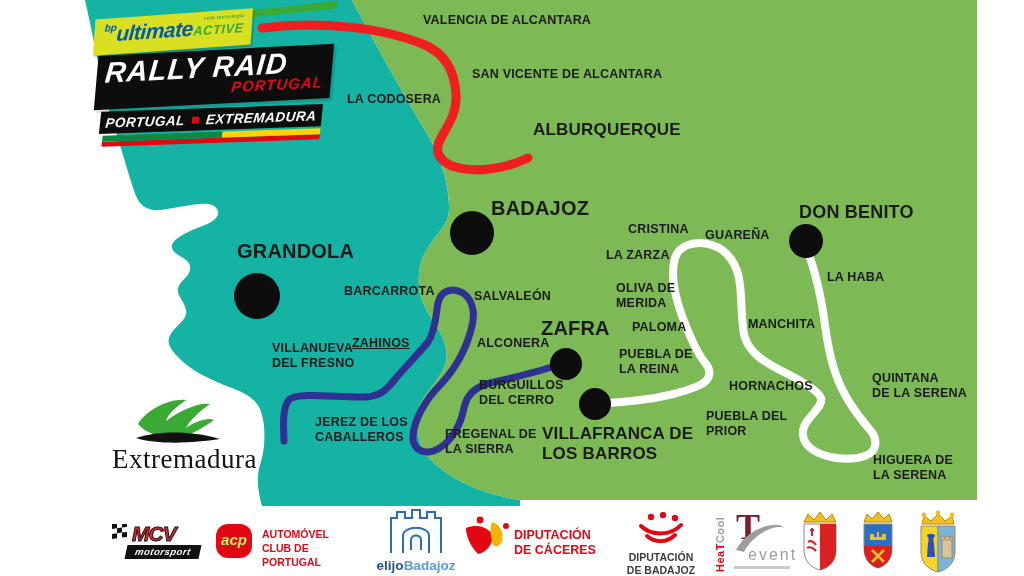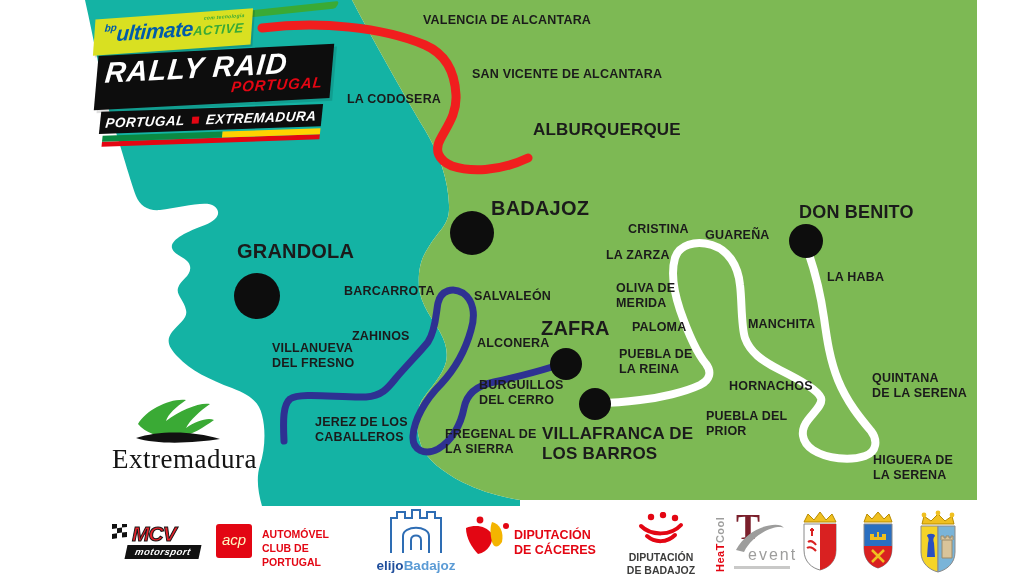--- a/index.html
+++ b/index.html
@@ -81,22 +81,22 @@
     color:#e8222a;-webkit-text-stroke:1px #151515;letter-spacing:-1px;
   }
   .mcv-bar{
     position:absolute;left:8px;top:23px;width:74px;height:14px;background:#111;
     transform:skewX(-12deg);color:#fff;font-size:9.5px;font-style:italic;font-weight:bold;
     text-align:center;line-height:14px;letter-spacing:.5px;
   }
   
   .acp{left:216px;top:18px;width:150px;height:38px;}
   .acp-badge{
-    position:absolute;left:0;top:0;width:36px;height:34px;background:#e30613;border-radius:3px;
-    color:#fef9c3;font-weight:normal;font-size:15px;text-align:center;line-height:32px;font-style:italic;
+    position:absolute;left:0;top:0;width:36px;height:34px;background:#e30613;border-radius:12px;
+    color:#bef264;font-weight:bold;font-size:15px;text-align:center;line-height:32px;font-style:italic;
   }
   .acp-lines{position:absolute;left:46px;top:3px;color:#e30613;font-size:10.5px;font-weight:bold;line-height:1.35;}
   
   .elijo{left:372px;top:2px;width:88px;height:64px;text-align:center;}
   .elijo-text{font-size:13.5px;margin-top:0px;}
   .elijo-text .b1{color:#1f4e9c;font-weight:bold;}
   .elijo-text .b2{color:#5b9bd5;font-weight:bold;}
   
   .caceres{left:462px;top:8px;width:150px;height:52px;}
   .cac-text{position:absolute;left:52px;top:14px;color:#e30613;font-weight:bold;font-size:12.5px;line-height:1.2;}
@@ -206,21 +206,21 @@
       <div class="town s" style="left: 748px; top: 317px;">MANCHITA</div>
       <div class="town s" style="left: 729px; top: 379px;">HORNACHOS</div>
       <div class="town s" style="left: 706px; top: 409px;">PUEBLA DEL
 PRIOR</div>
       <div class="town s" style="left: 873px; top: 453px;">HIGUERA DE
 LA SERENA</div>
       <div class="town s" style="left: 872px; top: 371px;">QUINTANA
 DE LA  SERENA</div>
       <div class="town s" style="left: 344px; top: 284px;">BARCARROTA</div>
       <div class="town s" style="left: 474px; top: 289px;">SALVALEÓN</div>
-      <div class="town s" style="left: 352px; top: 329px;">ZAHINOS</div>
+      <div class="town s" style="left: 352px; top: 336px; text-decoration: underline;">ZAHINOS</div>
       <div class="town s" style="left: 477px; top: 336px;">ALCONERA</div>
       <div class="town l" style="left: 541px; top: 317px;">ZAFRA</div>
       <div class="town s" style="left: 272px; top: 341px;">VILLANUEVA
 DEL FRESNO</div>
       <div class="town s" style="left: 479px; top: 378px;">BURGUILLOS
 DEL CERRO</div>
       <div class="town s" style="left: 315px; top: 415px;">JEREZ DE LOS
 CABALLEROS</div>
       <div class="town s" style="left: 445px; top: 427px;">FREGENAL DE
 LA SIERRA</div>

